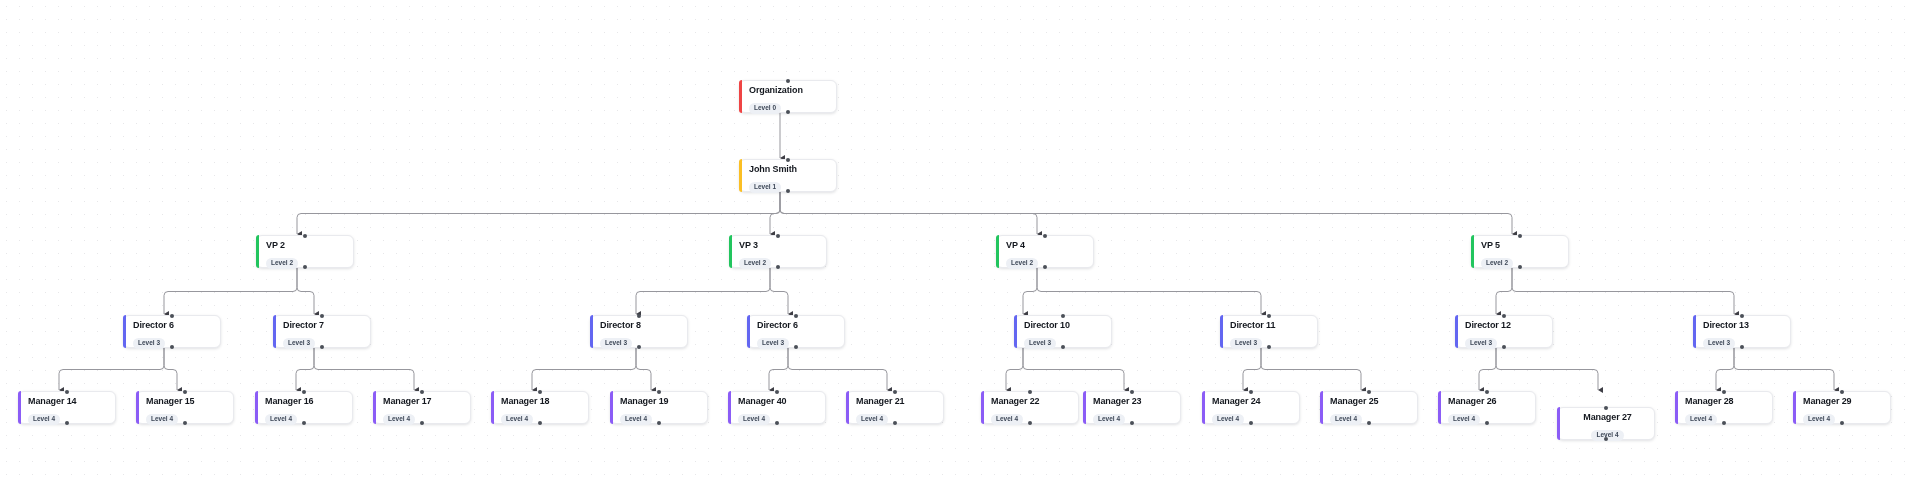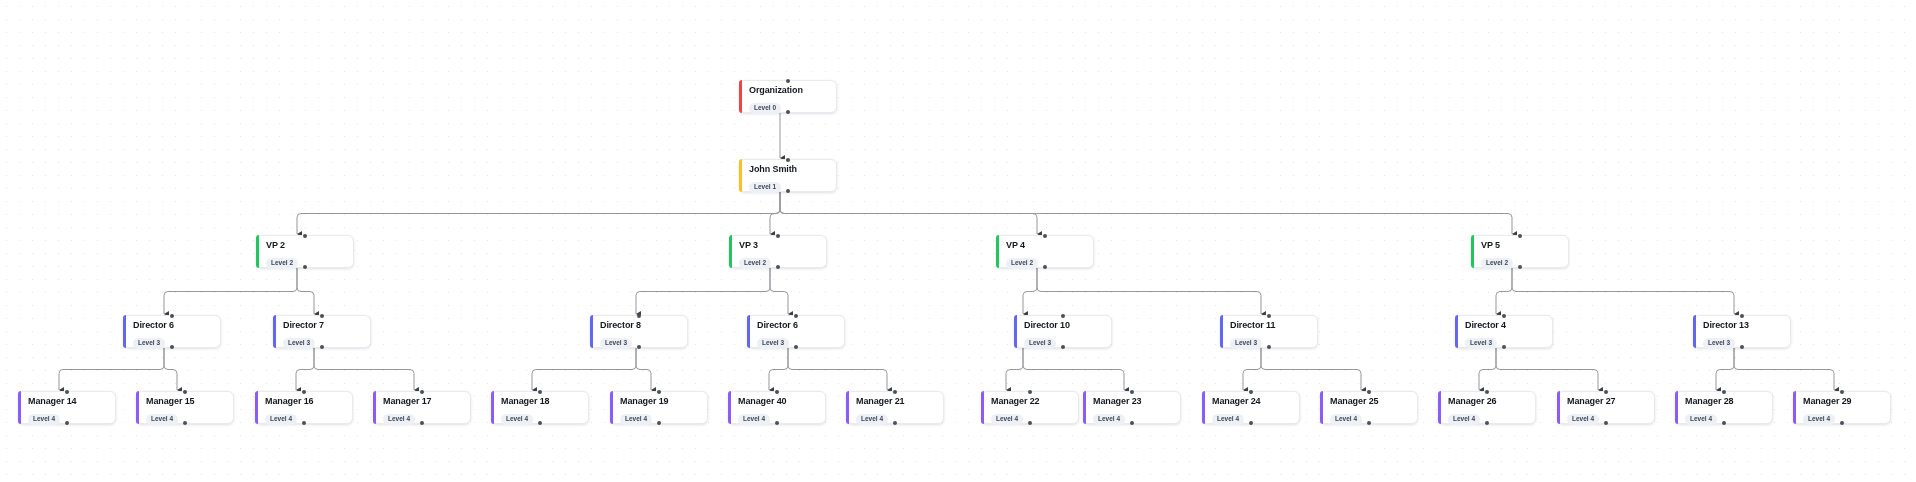--- a/index.html
+++ b/index.html
@@ -194,21 +194,21 @@
     <div class="node-body">
       <div class="node-title">Director 11</div>
       <div class="node-badge">Level 3</div>
     </div>
   </div>
     <div class="node" style="left: 1455px; top: 315px;">
     <span class="accent" style="background: rgb(99, 102, 241);"></span>
     <span class="handle handle-top"></span>
     <span class="handle handle-bottom"></span>
     <div class="node-body">
-      <div class="node-title">Director 4</div>
+      <div class="node-title">Director 12</div>
       <div class="node-badge">Level 3</div>
     </div>
   </div>
     <div class="node" style="left: 1693px; top: 315px;">
     <span class="accent" style="background: rgb(99, 102, 241);"></span>
     <span class="handle handle-top"></span>
     <span class="handle handle-bottom"></span>
     <div class="node-body">
       <div class="node-title">Director 13</div>
       <div class="node-badge">Level 3</div>
@@ -324,21 +324,21 @@
   </div>
     <div class="node" style="left: 1438px; top: 391px;">
     <span class="accent" style="background: rgb(139, 92, 246);"></span>
     <span class="handle handle-top"></span>
     <span class="handle handle-bottom"></span>
     <div class="node-body">
       <div class="node-title">Manager 26</div>
       <div class="node-badge">Level 4</div>
     </div>
   </div>
-    <div class="node" style="left: 1557px; top: 391px;">
+    <div class="node" style="left: 1557px; top: 407px; text-align: center;">
     <span class="accent" style="background: rgb(139, 92, 246);"></span>
     <span class="handle handle-top"></span>
     <span class="handle handle-bottom"></span>
     <div class="node-body">
       <div class="node-title">Manager 27</div>
       <div class="node-badge">Level 4</div>
     </div>
   </div>
     <div class="node" style="left: 1675px; top: 391px;">
     <span class="accent" style="background: rgb(139, 92, 246);"></span>

